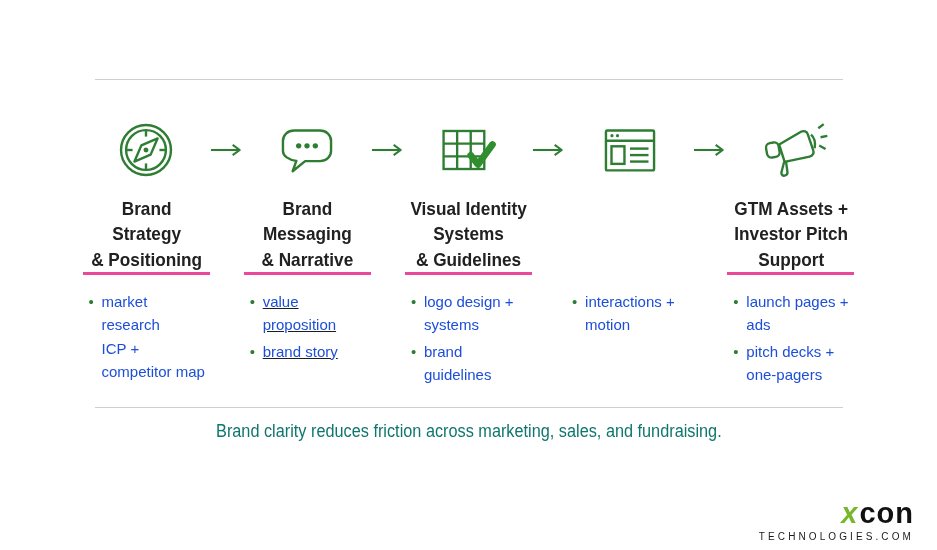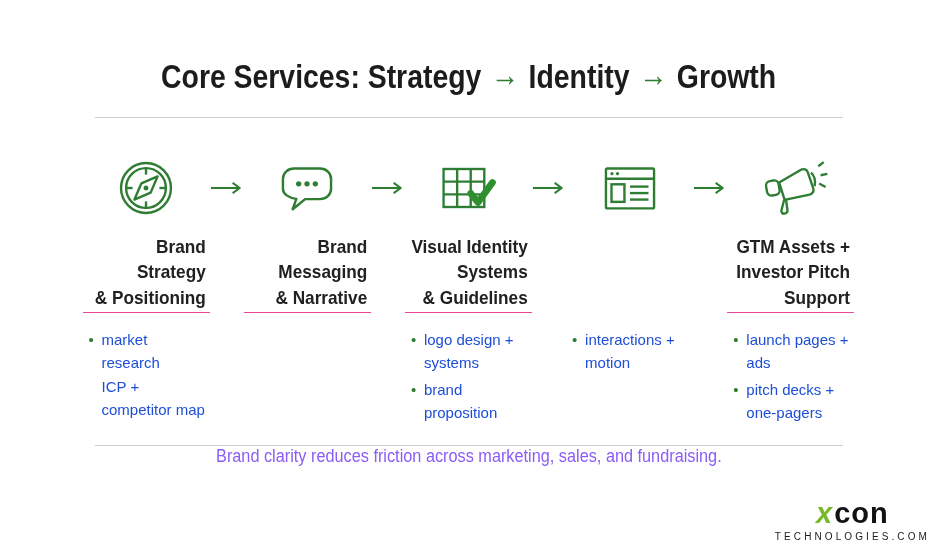--- a/index.html
+++ b/index.html
@@ -36,22 +36,22 @@
   .c5 { grid-column: 9; }
   .r-icon    { grid-row: 1; display: flex; align-items: center; justify-content: center; }
   .r-title   { grid-row: 2; }
   .r-bullets { grid-row: 3; }
 
   .icon-cell svg { display: block; }
   .arrow-cell { display: flex; align-items: center; justify-content: center; }
 
   .title-cell {
     height: 79px;
-    border-bottom: 1px solid #ec4899;
-    text-align: right;
+    border-bottom: 3px solid #ec4899;
+    text-align: center;
   }
   .col-title {
     display: inline-block;
     transform: scaleX(0.93); transform-origin: center top;
     white-space: pre-line;
     font-size: 18.5px; font-weight: 700; color: #212121;
     line-height: 1.37;
   }
 
   .bullets-cell { padding: 13px 0 0 4px; }
@@ -64,45 +64,42 @@
     white-space: pre-line;
     margin-bottom: 3px;
   }
   .bullet-list li::before {
     content: "\2022";
     position: absolute; left: 2px; top: 0;
     color: #2e7d33; font-size: 15px;
   }
 
   
-  .footnote { text-align: center; font-size: 17.5px; color: #8b5cf6; }
+  .footnote { text-align: center; margin-top: 13px; font-size: 17.5px; color: #0f766e; }
   .footnote-inner { display: inline-block; transform: scaleX(0.93); transform-origin: center; }
 
-  .logo { position: absolute; right: 7px; bottom: 8px; text-align: center; }
+  .logo { position: absolute; right: 23px; bottom: 8px; text-align: right; }
   .logo-word {
     font-size: 29px; font-weight: 800; line-height: 1;
     letter-spacing: 1px; color: #111111;
   }
   .logo-x { color: #76b82a; font-style: italic; margin-right: 1px; }
   .logo-sub {
     font-size: 10px; letter-spacing: 3.1px; color: #1a1a1a;
     margin-top: 3px; font-weight: 400;
   }
 
   .icon-stroke { stroke: #2e7d33; fill: none; stroke-width: 2.6; }
   .icon-fill { fill: #2e7d33; }
 </style>
 </head>
 <body>
 
 <div class="page">
 
-  <h1 class="title">
-    <span class="title-inner"><span>Core Services: Strategy</span><span class="title-arrow">→</span><span>Identity</span><span class="title-arrow">→</span><span>Growth</span></span>
-  </h1>
 
   <div class="divider divider-top"></div>
 
   <div class="grid">
 
     <div class="c1 r-icon icon-cell">
       <svg width="74" height="74" viewBox="0 0 80 80">
         <circle class="icon-stroke" cx="40" cy="40" r="27"></circle>
         <circle class="icon-stroke" cx="40" cy="40" r="21.5"></circle>
         <line class="icon-stroke" x1="40" y1="19.5" x2="40" y2="25.5"></line>
@@ -207,25 +204,31 @@
 Support</span>
     </div>
 
     <div class="c1 r-bullets bullets-cell">
       <ul class="bullet-list">
         <li>market research
 ICP +
 competitor map</li>
       </ul>
     </div>
+    <div class="c2 r-bullets bullets-cell">
+      <ul class="bullet-list">
+        <li>value proposition</li>
+        <li>brand story</li>
+      </ul>
+    </div>
     <div class="c3 r-bullets bullets-cell">
       <ul class="bullet-list">
         <li>logo design +
 systems</li>
-        <li>brand proposition</li>
+        <li>brand guidelines</li>
       </ul>
     </div>
     <div class="c4 r-bullets bullets-cell">
       <ul class="bullet-list">
         <li>interactions +
 motion</li>
       </ul>
     </div>
     <div class="c5 r-bullets bullets-cell">
       <ul class="bullet-list">

